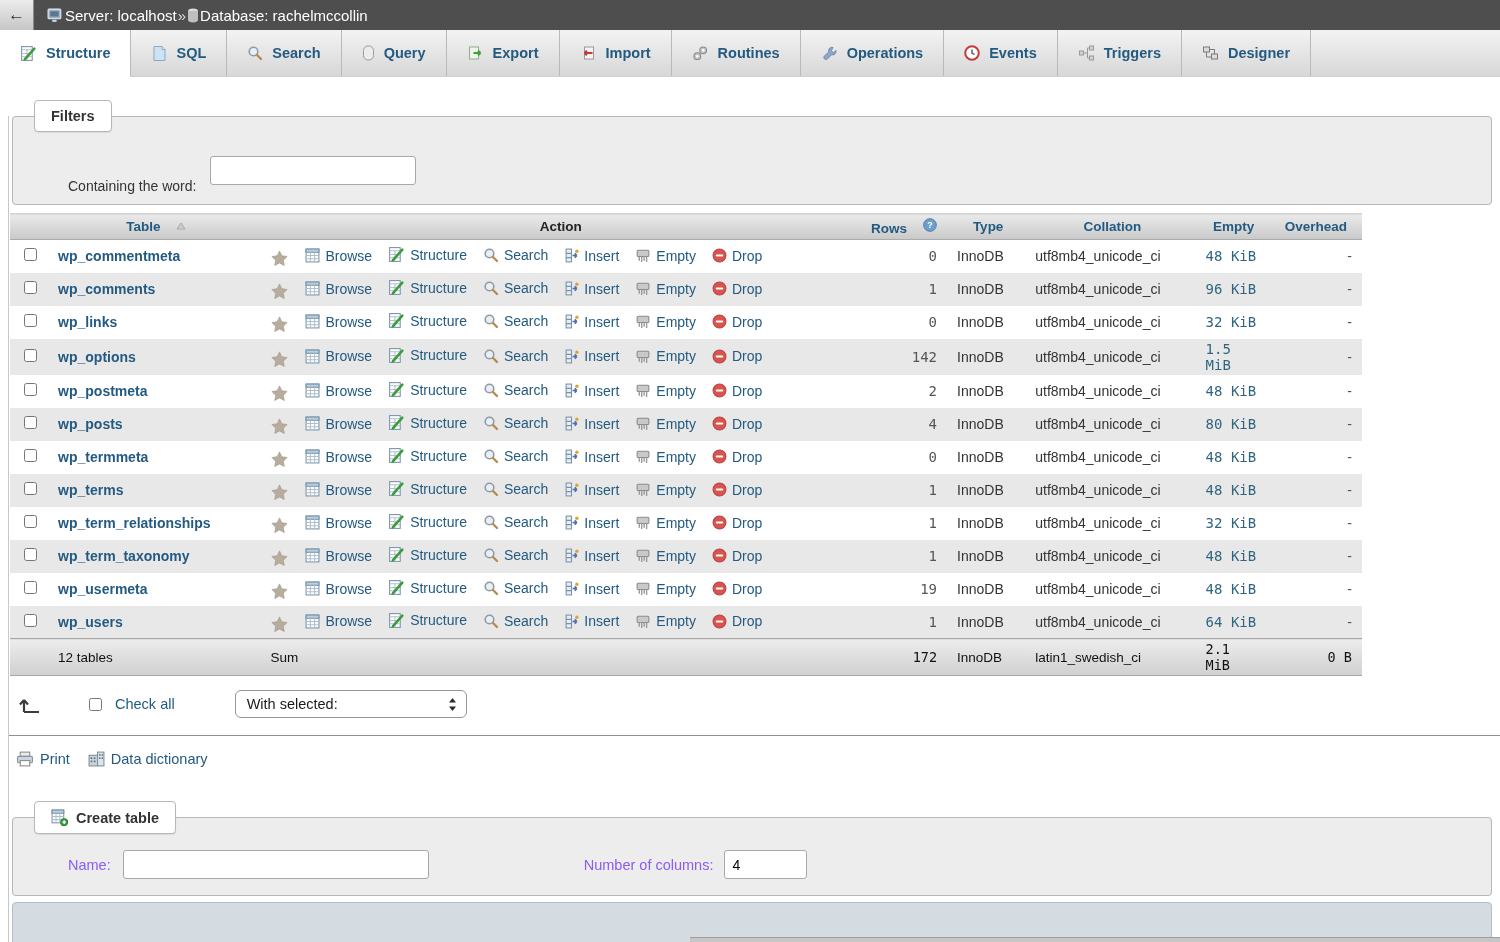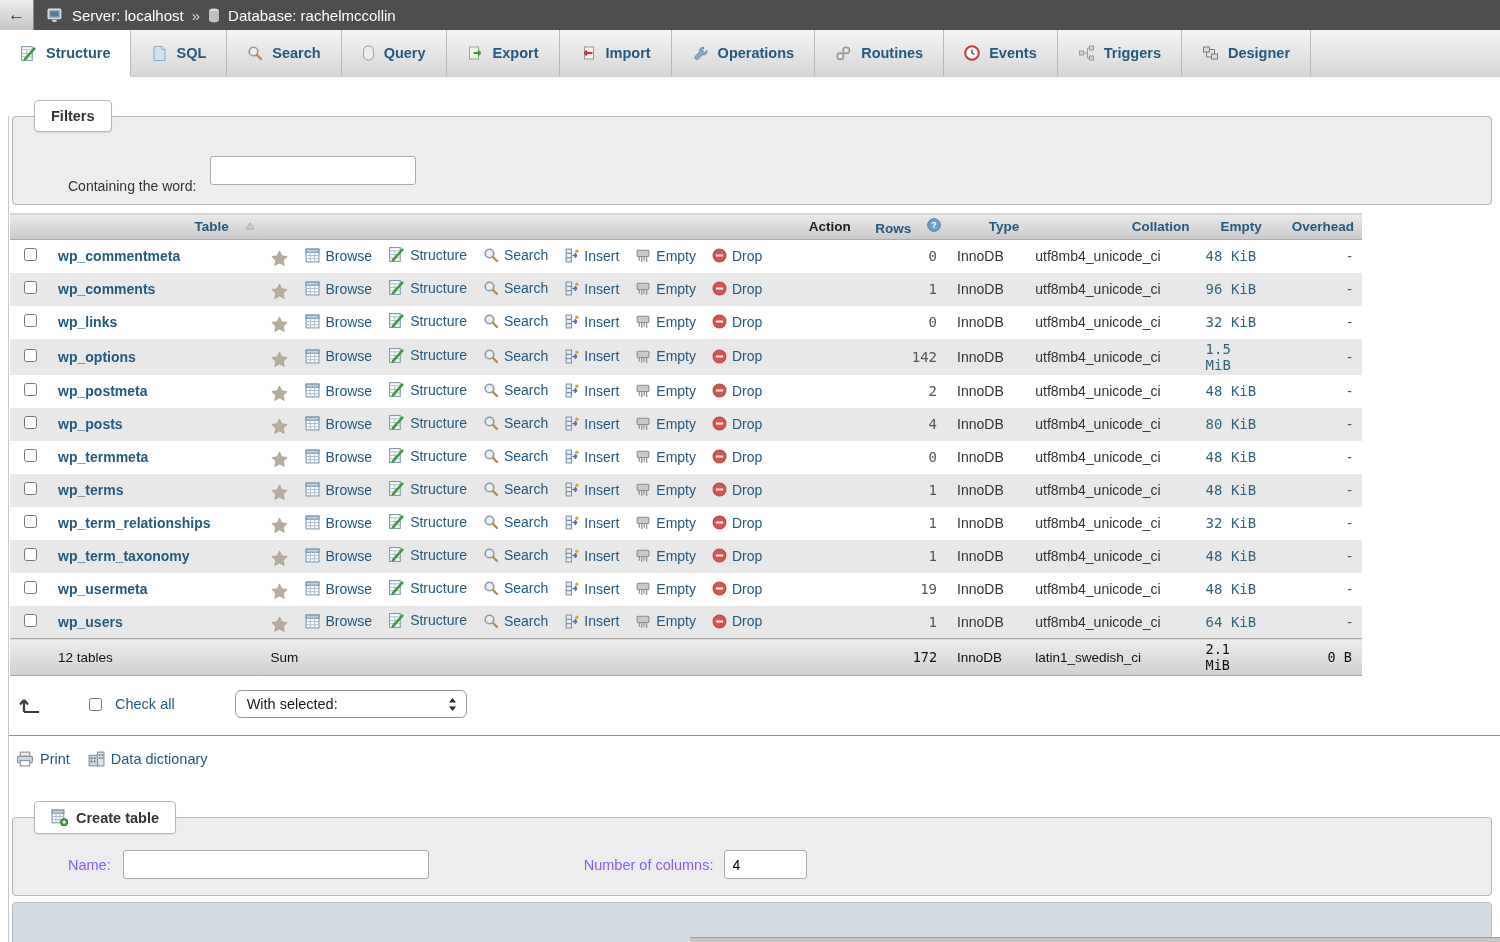--- a/index.html
+++ b/index.html
@@ -4,21 +4,21 @@
 <style>
   * { box-sizing: border-box; margin: 0; padding: 0; }
   html,body { width:1500px; height:942px; overflow:hidden; background:#fff;
     font-family:"Liberation Sans", sans-serif; font-size:14px; color:#333; }
 
   
   .topbar { height:30px; background:#4e4e4e; display:flex; align-items:center; color:#fff; }
   .back-btn { width:34px; height:30px; background:linear-gradient(#ececec,#c6c6c6);
     color:#333; font-size:17px; display:flex; align-items:center; justify-content:center;
     border-right:1px solid #8d8d8d; cursor:pointer; }
-  .crumbs { display:flex; align-items:center; gap:8px; margin-left:13px; font-size:15px; }
+  .crumbs { display:flex; align-items:center; gap:1px; margin-left:13px; font-size:15px; }
   .crumbs .sep { color:#ddd; }
   .crumb-link { color:#fff; text-decoration:none; cursor:pointer; }
   .ico { display:inline-flex; align-items:center; justify-content:center; }
 
   
   .tabbar { height:47px; background:linear-gradient(#f3f3f3,#d7d7d7); display:flex;
     border-bottom:1px solid #cfcfcf; }
   .tab { display:flex; align-items:center; gap:9px; padding:0 20px; cursor:pointer;
     border-right:1px solid #b9b9b9; font-weight:bold; font-size:14.5px; color:#235a81; }
   .tab.active { background:#fff; border-bottom:1px solid #fff; margin-bottom:-1px; }
@@ -35,21 +35,21 @@
     box-shadow:0 1px 1px rgba(0,0,0,.08); }
   .filters-body { padding:30px 16px 10px 16px; display:flex; align-items:center; gap:14px; }
   .filters-body label { font-size:14px; color:#333;margin-top:31px; }
   input[type="text"] { height:29px; border:1px solid #a9a9a9; border-radius:3px;
     background:#fff; padding:0 7px; font-size:14px; font-family:"Liberation Sans",sans-serif; }
   .filter-input { width:206px; }
 
   
   table.db-tables { border-collapse:collapse; width:1352px; margin:8px 0 0 1px; table-layout:fixed; }
   .db-tables th { background:linear-gradient(#eaeaea,#c9c9c9); border-top:1px solid #d6d6d6;
-    border-bottom:1px solid #ababab; height:26px; text-align:right; font-size:13.5px;
+    border-bottom:1px solid #ababab; height:26px; text-align:center; font-size:13.5px;
     padding:2px 8px; font-weight:bold; }
   .th-link { color:#235a81; text-decoration:none; cursor:pointer; }
   .th-plain { color:#222; }
   .sort-mark { margin-left:12px; vertical-align:1px; }
   .db-tables td { height:33px; font-size:14px; padding:2px 8px; }
   .db-tables tbody tr:nth-child(even) td { background:#e8e8e8; }
   .col-check { width:40px; }
   .col-name { width:212px; }
   .col-action { width:595px; }
   .col-rows { width:90px; }
@@ -175,38 +175,38 @@
     <span class="ico">
         <svg width="17" height="16" viewBox="0 0 16 16">
           <rect x="4" y="2" width="9" height="12" fill="#f3f3f3" stroke="#9a9a9a"></rect>
           <path d="M12 8H4m0 0 2.4-2.4M4 8l2.4 2.4" stroke="#c23b3b" stroke-width="2" fill="none"></path>
         </svg>
       </span>
     <span class="tab-label">Import</span>
   </div>
     <div class="tab">
     <span class="ico">
-        <svg width="17" height="16" viewBox="0 0 16 16">
-          <path d="M11.5 2.5a3.4 3.4 0 0 0-4.3 4.3L3 11c-.9.9-.9 2 0 2.9.9.9 2 .9 2.9 0l4.2-4.2a3.4 3.4 0 0 0 4.3-4.3L12 7.8 9.8 5.6z" fill="#8fa8c8" stroke="#5d7da6" stroke-width=".8"></path>
-        </svg>
-      </span>
-    <span class="tab-label">Operations</span>
-  </div>
-    <div class="tab">
-    <span class="ico">
         <svg width="17" height="17" viewBox="0 0 16 16">
           <g fill="#c4c4c4" stroke="#8a8a8a">
             <circle cx="10.5" cy="5" r="3.2"></circle>
             <circle cx="5" cy="10.5" r="3.2"></circle>
           </g>
           <circle cx="10.5" cy="5" r="1.2" fill="#fff"></circle>
           <circle cx="5" cy="10.5" r="1.2" fill="#fff"></circle>
         </svg>
       </span>
     <span class="tab-label">Routines</span>
+  </div>
+    <div class="tab">
+    <span class="ico">
+        <svg width="17" height="16" viewBox="0 0 16 16">
+          <path d="M11.5 2.5a3.4 3.4 0 0 0-4.3 4.3L3 11c-.9.9-.9 2 0 2.9.9.9 2 .9 2.9 0l4.2-4.2a3.4 3.4 0 0 0 4.3-4.3L12 7.8 9.8 5.6z" fill="#8fa8c8" stroke="#5d7da6" stroke-width=".8"></path>
+        </svg>
+      </span>
+    <span class="tab-label">Operations</span>
   </div>
     <div class="tab">
     <span class="ico">
         <svg width="16" height="16" viewBox="0 0 16 16">
           <circle cx="8" cy="8" r="6.8" fill="#fff" stroke="#c43b3b" stroke-width="2"></circle>
           <path d="M8 4.5V8l2.5 1.5" stroke="#555" stroke-width="1.4" fill="none"></path>
         </svg>
       </span>
     <span class="tab-label">Events</span>
   </div>

